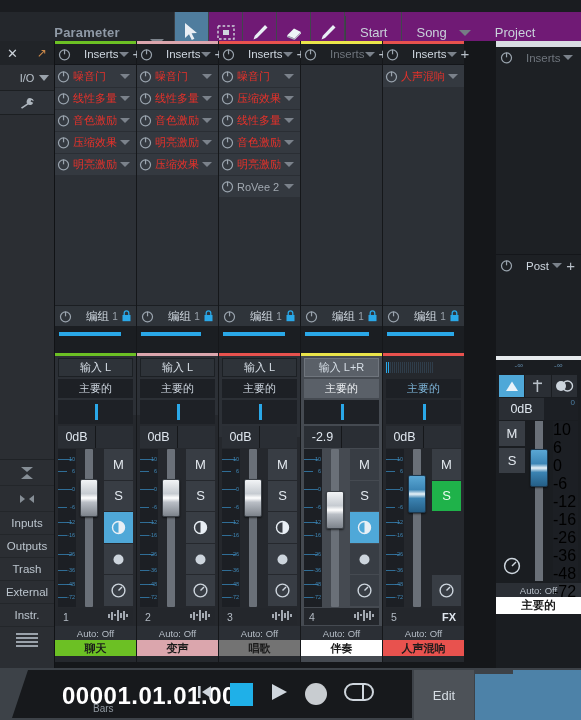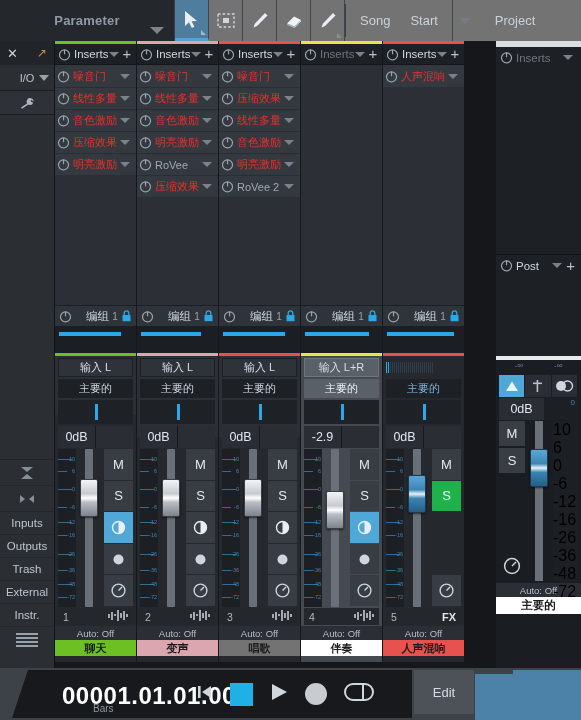--- a/index.html
+++ b/index.html
@@ -5,22 +5,22 @@
   * { box-sizing: border-box; margin: 0; padding: 0; }
   html, body {
     width: 581px; height: 720px; overflow: hidden;
     background: #1a1c20;
     font-family: "Liberation Sans", "DejaVu Sans", sans-serif;
     -webkit-font-smoothing: antialiased;
   }
   .app { position: relative; width: 581px; height: 720px; }
 
   
-  .toolbar { position: absolute; left: 0; top: 0; width: 581px; height: 41px;
-             background: #737373; display: flex; align-items: stretch; }
+  .toolbar { position: absolute; left: 0; top: 12px; width: 581px; height: 41px;
+             background: #701a75; display: flex; align-items: stretch; }
   .param-box { width: 175px; height: 41px; background: #24272c;
                display: flex; align-items: center; position: relative;
                border-right: 1px solid #3a3e44; }
   .param-label { flex: 1; text-align: center; color: #8f99a6; font-size: 13px;
                  font-weight: bold; letter-spacing: .2px; }
   .param-caret { position: absolute; right: 10px; bottom: 7px; width: 0; height: 0;
                  border-left: 7px solid transparent; border-right: 7px solid transparent;
                  border-top: 7px solid #7d848d; }
   .tools { display: flex; align-items: stretch; }
   .tool { width: 34px; display: flex; align-items: center; justify-content: center;
@@ -70,21 +70,21 @@
   .console { position: absolute; left: 55px; top: 0; width: 440px; height: 627px;
              background: #15171a; display: flex; }
   .chstrip { width: 81px; height: 621px; margin-right: 1px; position: relative;
              background: #25282d; }
   .chstrip.sel { background: #454a51; }
 
   .colorbar { height: 3px; width: 100%; }
   .ins-head { height: 21px; display: flex; align-items: center; background: #1d2024;
               padding: 0 3px; border-bottom: 1px solid #14161a; }
   .pw { width: 13px; height: 13px; flex: none; }
-  .ins-title { color: #cfd7e0; font-size: 11.5px; margin-left: 3px; flex: 1; }
+  .ins-title { color: #cfd7e0; font-size: 11.5px; margin-left: 13px; flex: 1; }
   .ins-title.off { color: #6f757d; }
   .mini-caret { width: 0; height: 0; border-left: 5px solid transparent;
                 border-right: 5px solid transparent; border-top: 5px solid #7b828b;
                 margin-right: 4px; }
   .plus { color: #b9c1ca; font-size: 15px; line-height: 12px; margin-right: 2px; }
 
   .ins-list { height: 240px; background: #2c3036; }
   .ins-row { height: 22px; display: flex; align-items: center; padding: 0 2px;
              border-bottom: 1px solid #232greater; background: #343940; }
   .ins-row + .ins-row { border-top: 1px solid #2a2e34; }
@@ -212,21 +212,21 @@
   .tp-dark { position: absolute; left: 12px; top: 2px; width: 400px; height: 48px;
              background: #17191c; clip-path: polygon(16px 0, 100% 0, 100% 100%, 0 100%); }
   .tp-time { position: absolute; left: 62px; top: 682px; color: #ffffff;
              font-size: 24px; letter-spacing: .5px; font-weight: bold;
              font-family: "Liberation Sans", sans-serif; }
   .tp-bars { position: absolute; left: 93px; top: 703px; color: #9199a1; font-size: 10px; }
   .tp-ctrls { position: absolute; left: 195px; top: 680px; display: flex;
               align-items: center; gap: 15px; }
   .tp-stop { width: 23px; height: 23px; background: #1fb0e8; }
   .tp-rec { width: 22px; height: 22px; border-radius: 50%; background: #c8ccd0; }
-  .tp-edit { position: absolute; left: 414px; top: 670px; width: 60px; height: 44px;
+  .tp-edit { position: absolute; left: 414px; top: 670px; width: 60px; height: 50px;
              display: flex; align-items: center; justify-content: center;
              color: #d6dde4; font-size: 13px; background: #4d5258; }
   .tp-blue { position: absolute; left: 475px; top: 674px; width: 106px; height: 46px;
              background: #4d82a8; }
   .tp-blue2 { position: absolute; left: 513px; top: 670px; width: 68px; height: 6px;
               background: #4d82a8; }
 </style>
 </head>
 <body>
 
@@ -265,22 +265,22 @@
       </div>
       <div class="tool">
         <svg width="20" height="19" viewBox="0 0 20 19">
             <path d="M15 2 L17.5 4.5 L7 15 L3.5 16.5 L4.8 12.8 Z" fill="#e9eff5"></path>
           </svg>
         <span class="crn"></span>
       </div>
     </div>
 
     <div class="tb-sep"></div>
+    <div class="tb-btn">Start</div>
     <div class="tb-btn song">Song</div>
-    <div class="tb-btn">Start</div>
     <div class="tb-caret"></div>
     <div class="tb-btn" style="border-right:none">Project</div>
   </div>
 
   <div class="body">
 
     <div class="rail">
       <div class="rail-top">
         <span style="color:#cdd4db;font-size:13px">✕</span>
         <span style="color:#cd8a4a;font-size:12px">↗</span>
@@ -508,28 +508,20 @@
                 <rect x="6.4" y="1.8" width="1.3" height="5" fill="#9aa4ae"></rect>
               </svg>
       <span class="ins-name">明亮激励</span>
       <span class="mini-caret"></span>
             </div>
             <div class="ins-row">
               <svg class="pw" viewBox="0 0 14 14">
                 <circle cx="7" cy="7.4" r="5.4" fill="none" stroke="#9aa4ae" stroke-width="1.3"></circle>
                 <rect x="6.4" y="1.8" width="1.3" height="5" fill="#9aa4ae"></rect>
               </svg>
-      <span class="ins-name grey">RoVee</span>
-      <span class="mini-caret"></span>
-            </div>
-            <div class="ins-row">
-              <svg class="pw" viewBox="0 0 14 14">
-                <circle cx="7" cy="7.4" r="5.4" fill="none" stroke="#9aa4ae" stroke-width="1.3"></circle>
-                <rect x="6.4" y="1.8" width="1.3" height="5" fill="#9aa4ae"></rect>
-              </svg>
       <span class="ins-name">压缩效果</span>
       <span class="mini-caret"></span>
             </div>
             <div class="ins-empty"></div>
           </div>
   <div class="grp-row">
     <svg class="pw" viewBox="0 0 14 14">
               <circle cx="7" cy="7.4" r="5.4" fill="none" stroke="#9aa4ae" stroke-width="1.3"></circle>
               <rect x="6.4" y="1.8" width="1.3" height="5" fill="#9aa4ae"></rect>
             </svg>

